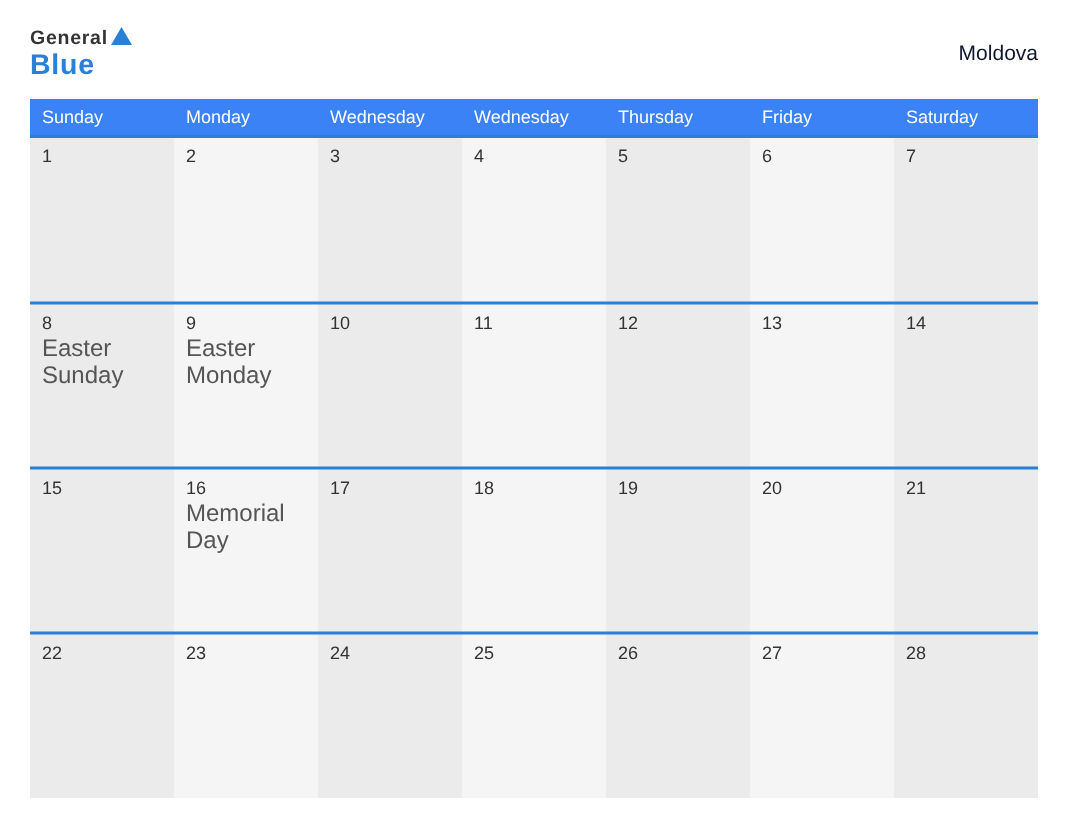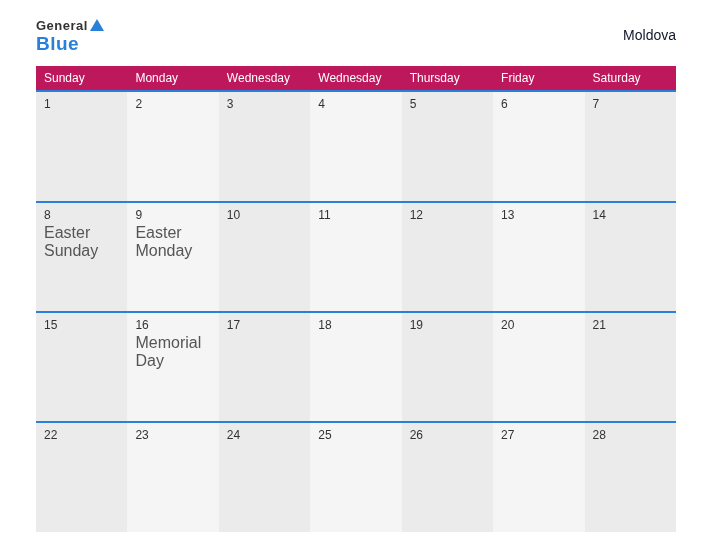--- a/index.html
+++ b/index.html
@@ -6,21 +6,21 @@
     body {
       width: 712px;
       height: 550px;
       background: #fff;
       font-family: Arial, sans-serif;
       overflow: hidden;
     }
     .page {
       width: 712px;
       height: 548px;
-      padding: 16px 36px;
+      padding: 16px 20px;
       display: flex;
       flex-direction: column;
     }
     
     .header {
       display: flex;
       align-items: center;
       justify-content: space-between;
       margin-bottom: 12px;
     }
@@ -65,21 +65,21 @@
       min-width: 80px;
       text-align: right;
     }
     
     .calendar {
       width: 100%;
       border-collapse: collapse;
       flex: 1;
     }
     .calendar thead tr {
-      background-color: #be185d;
+      background-color: #3b82f6;
     }
     .calendar thead th {
       color: #fff;
       font-size: 12px;
       font-weight: normal;
       padding: 5px 8px;
       text-align: left;
       border: none;
     }
     .calendar tbody tr {

